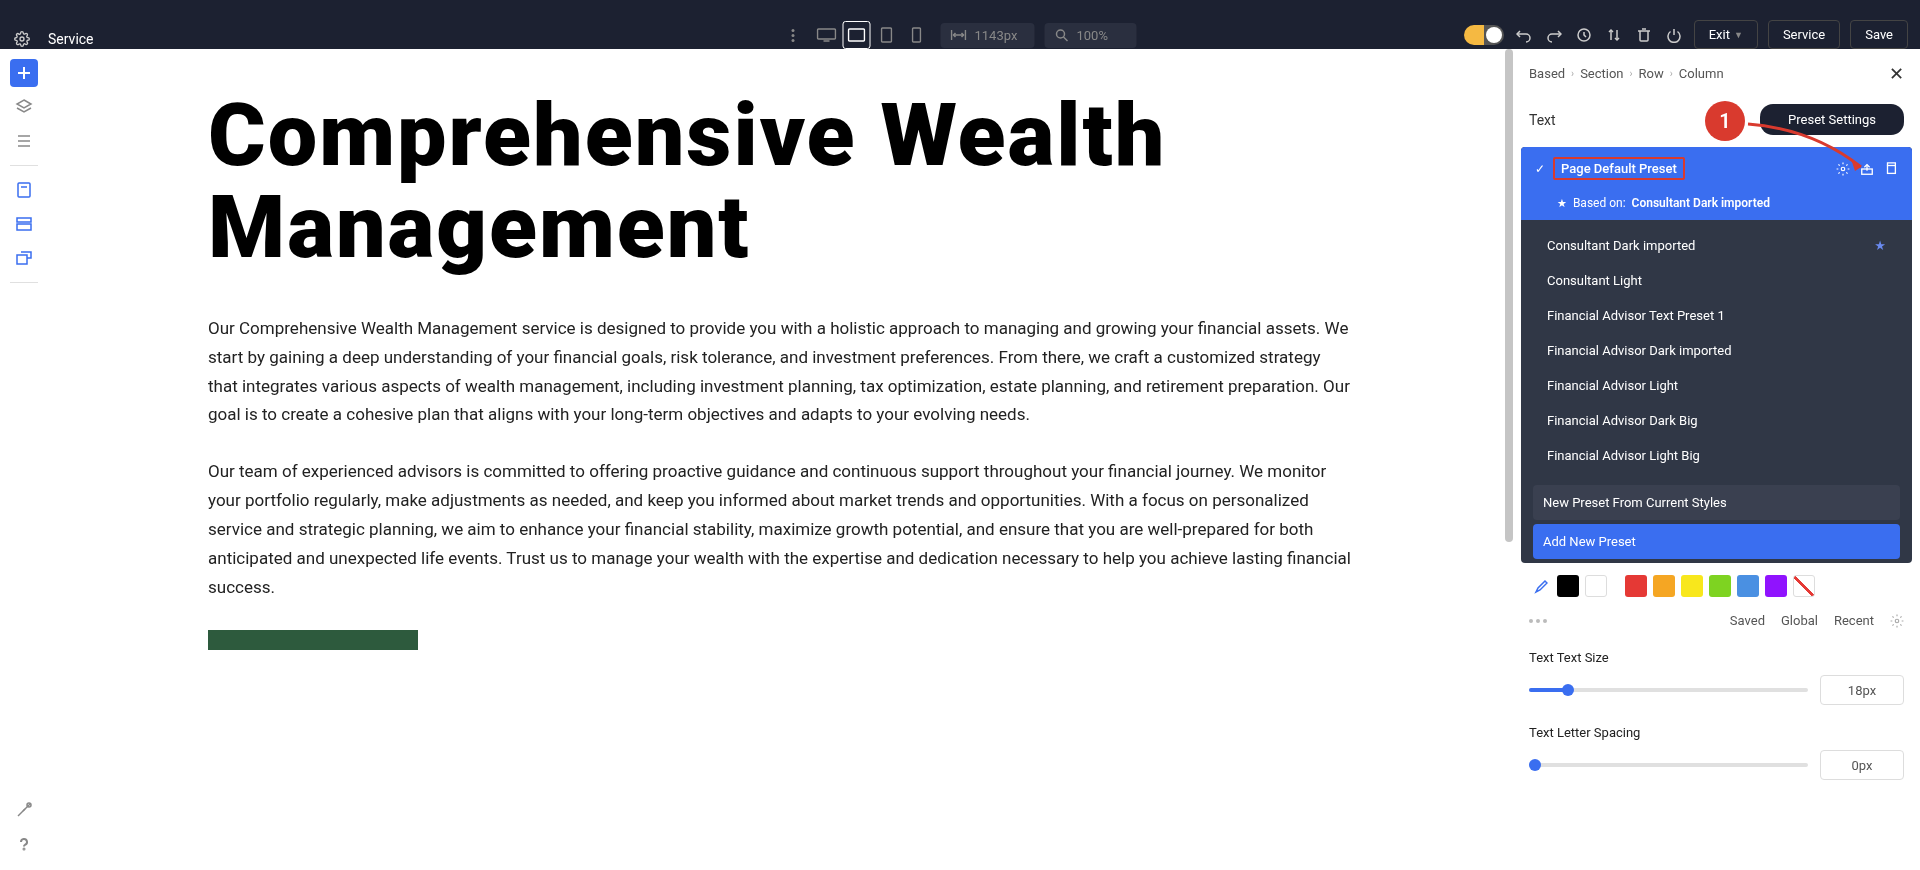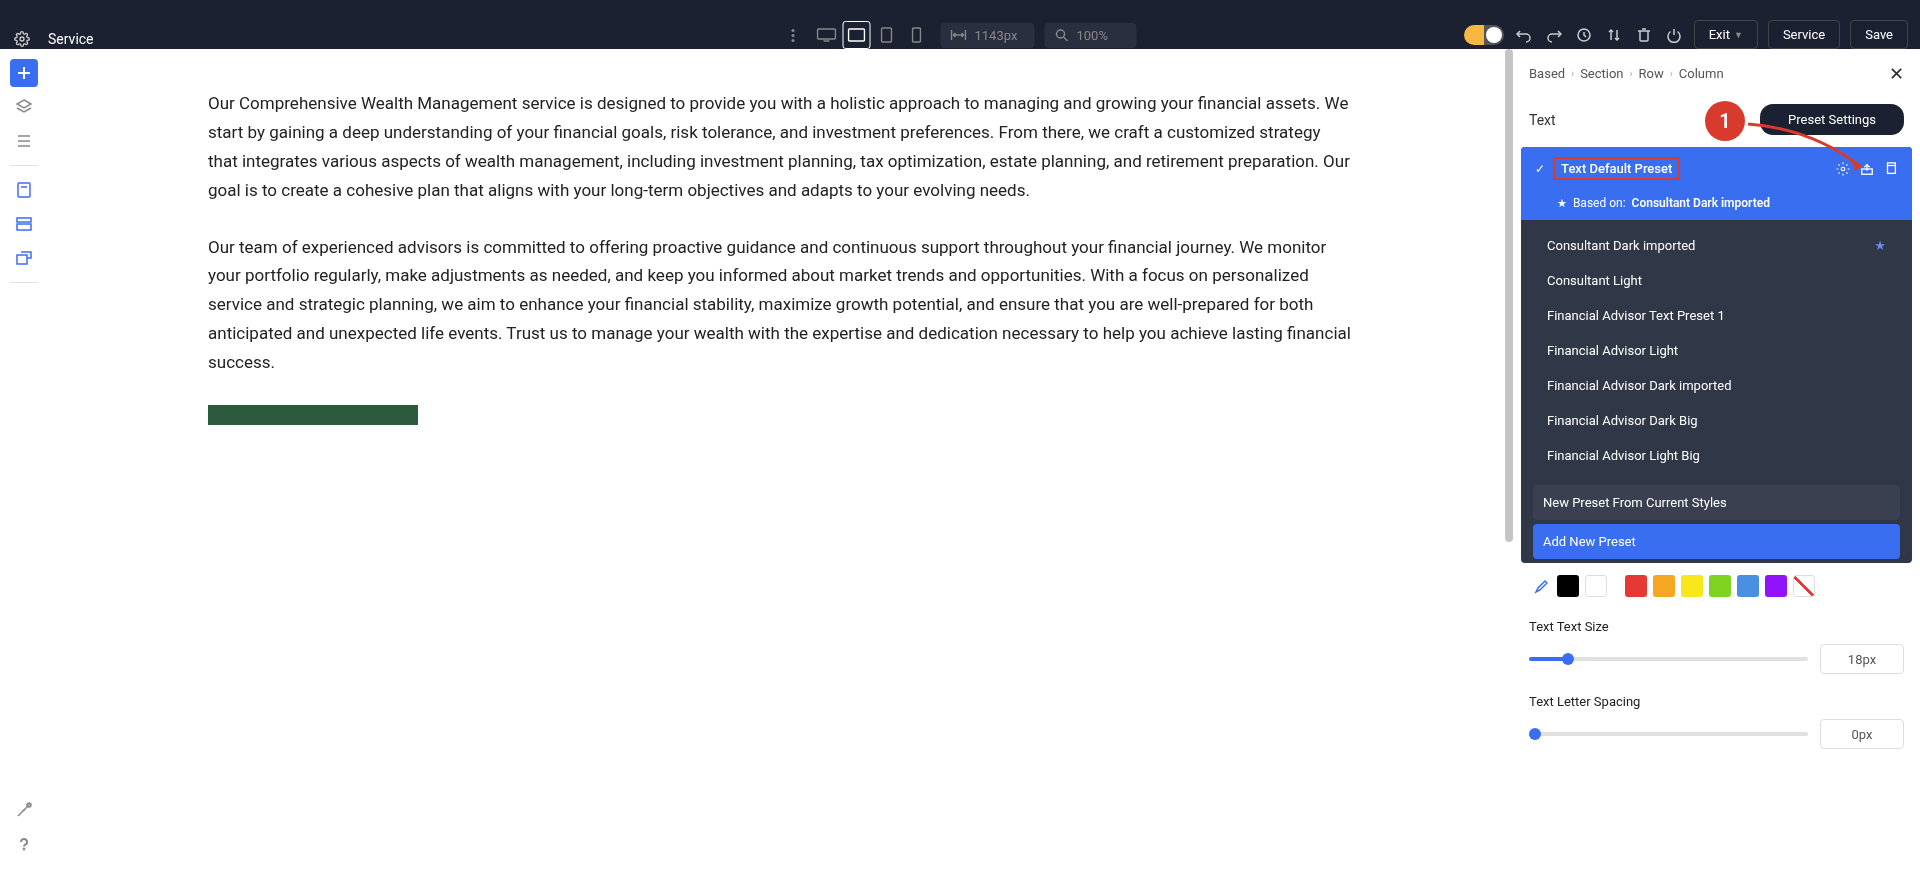--- a/index.html
+++ b/index.html
@@ -237,20 +237,21 @@
     <div class="leftbar-btn">
         <svg width="18" height="18" viewBox="0 0 18 18" stroke="#888" stroke-width="2" fill="none">
           <path d="M6 7a3 3 0 1 1 4 2.8c-.7.3-1 1-1 1.7"></path>
           <circle cx="9" cy="14" r="0.5" fill="#888"></circle>
         </svg>
       </div>
   </div>
 </div>
 
 <div class="canvas">
+  <h1>Comprehensive Wealth Management</h1>
   <p>Our Comprehensive Wealth Management service is designed to provide you with a holistic approach to managing and growing your financial assets. We start by gaining a deep understanding of your financial goals, risk tolerance, and investment preferences. From there, we craft a customized strategy that integrates various aspects of wealth management, including investment planning, tax optimization, estate planning, and retirement preparation. Our goal is to create a cohesive plan that aligns with your long-term objectives and adapts to your evolving needs.</p>
   <p>Our team of experienced advisors is committed to offering proactive guidance and continuous support throughout your financial journey. We monitor your portfolio regularly, make adjustments as needed, and keep you informed about market trends and opportunities. With a focus on personalized service and strategic planning, we aim to enhance your financial stability, maximize growth potential, and ensure that you are well-prepared for both anticipated and unexpected life events. Trust us to manage your wealth with the expertise and dedication necessary to help you achieve lasting financial success.</p>
   <div class="green-block"></div>
   <div class="canvas-scroll"></div>
 </div>
 
 <div class="rightpanel">
   <div class="crumbs">
     <span>Based</span>
       <span class="chev">›</span>
@@ -271,21 +272,21 @@
     <div class="callout-badge">1</div>
     <svg class="callout-arrow" width="130" height="60" viewBox="0 0 130 60">
         <path d="M5 5 Q 70 10 118 48" stroke="#d93a2e" stroke-width="3" fill="none"></path>
         <polygon points="118,48 108,40 112,52" fill="#d93a2e"></polygon>
       </svg>
   </div>
 
   <div class="preset-drop">
     <div class="preset-active">
       <span class="chk">✓</span>
-      <span class="preset-label">Text Default Preset</span>
+      <span class="preset-label">Page Default Preset</span>
       <div class="preset-icons">
         <span>
             <svg width="14" height="14" viewBox="0 0 24 24" stroke="#fff" stroke-width="2" fill="none">
               <circle cx="12" cy="12" r="3"></circle>
               <path d="M12 1v3M12 20v3M4.2 4.2l2.1 2.1M17.7 17.7l2.1 2.1M1 12h3M20 12h3M4.2 19.8l2.1-2.1M17.7 6.3l2.1-2.1"></path>
             </svg>
           </span>
         <span>
             <svg width="14" height="14" viewBox="0 0 16 16" stroke="#fff" stroke-width="1.5" fill="none">
               <rect x="2" y="8" width="12" height="6"></rect>
@@ -311,24 +312,24 @@
           <span>Consultant Dark imported</span>
           <span class="star-r">★</span>
         </div>
       <div class="preset-item">
           <span>Consultant Light</span>
         </div>
       <div class="preset-item">
           <span>Financial Advisor Text Preset 1</span>
         </div>
       <div class="preset-item">
+          <span>Financial Advisor Dark imported</span>
+        </div>
+      <div class="preset-item">
           <span>Financial Advisor Light</span>
-        </div>
-      <div class="preset-item">
-          <span>Financial Advisor Dark imported</span>
         </div>
       <div class="preset-item">
           <span>Financial Advisor Dark Big</span>
         </div>
       <div class="preset-item">
           <span>Financial Advisor Light Big</span>
         </div>
     </div>
     <div class="preset-btn gray">New Preset From Current Styles</div>
     <div class="preset-btn blue">Add New Preset</div>
@@ -345,20 +346,36 @@
     <span style="width:6px"></span>
     <span class="clr" style="background:#e53935"></span>
     <span class="clr" style="background:#f5a623"></span>
     <span class="clr" style="background:#f8e71c"></span>
     <span class="clr" style="background:#7ed321"></span>
     <span class="clr" style="background:#4a90e2"></span>
     <span class="clr" style="background:#9013fe"></span>
     <span class="clr" style="background:linear-gradient(45deg,#fff 45%,#e53935 45%,#e53935 55%,#fff 55%);border:1px solid #ddd"></span>
   </div>
 
+  <div class="tabs-row">
+    <div class="dots-h">
+        <span></span>
+        <span></span>
+        <span></span>
+      </div>
+    <span>Saved</span>
+    <span>Global</span>
+    <span>Recent</span>
+    <span>
+        <svg width="14" height="14" viewBox="0 0 24 24" stroke="#aaa" stroke-width="2" fill="none">
+          <circle cx="12" cy="12" r="3"></circle>
+          <path d="M12 1v3M12 20v3M4.2 4.2l2.1 2.1M17.7 17.7l2.1 2.1M1 12h3M20 12h3M4.2 19.8l2.1-2.1M17.7 6.3l2.1-2.1"></path>
+        </svg>
+      </span>
+  </div>
 
   <div class="ctrl-group">
     <div class="ctrl-label">Text Text Size</div>
     <div class="ctrl-row">
       <div class="slider">
         <div class="slider-fill" style="width:14%"></div>
         <div class="slider-thumb" style="left:14%"></div>
       </div>
       <div class="val-box">18px</div>
     </div>

